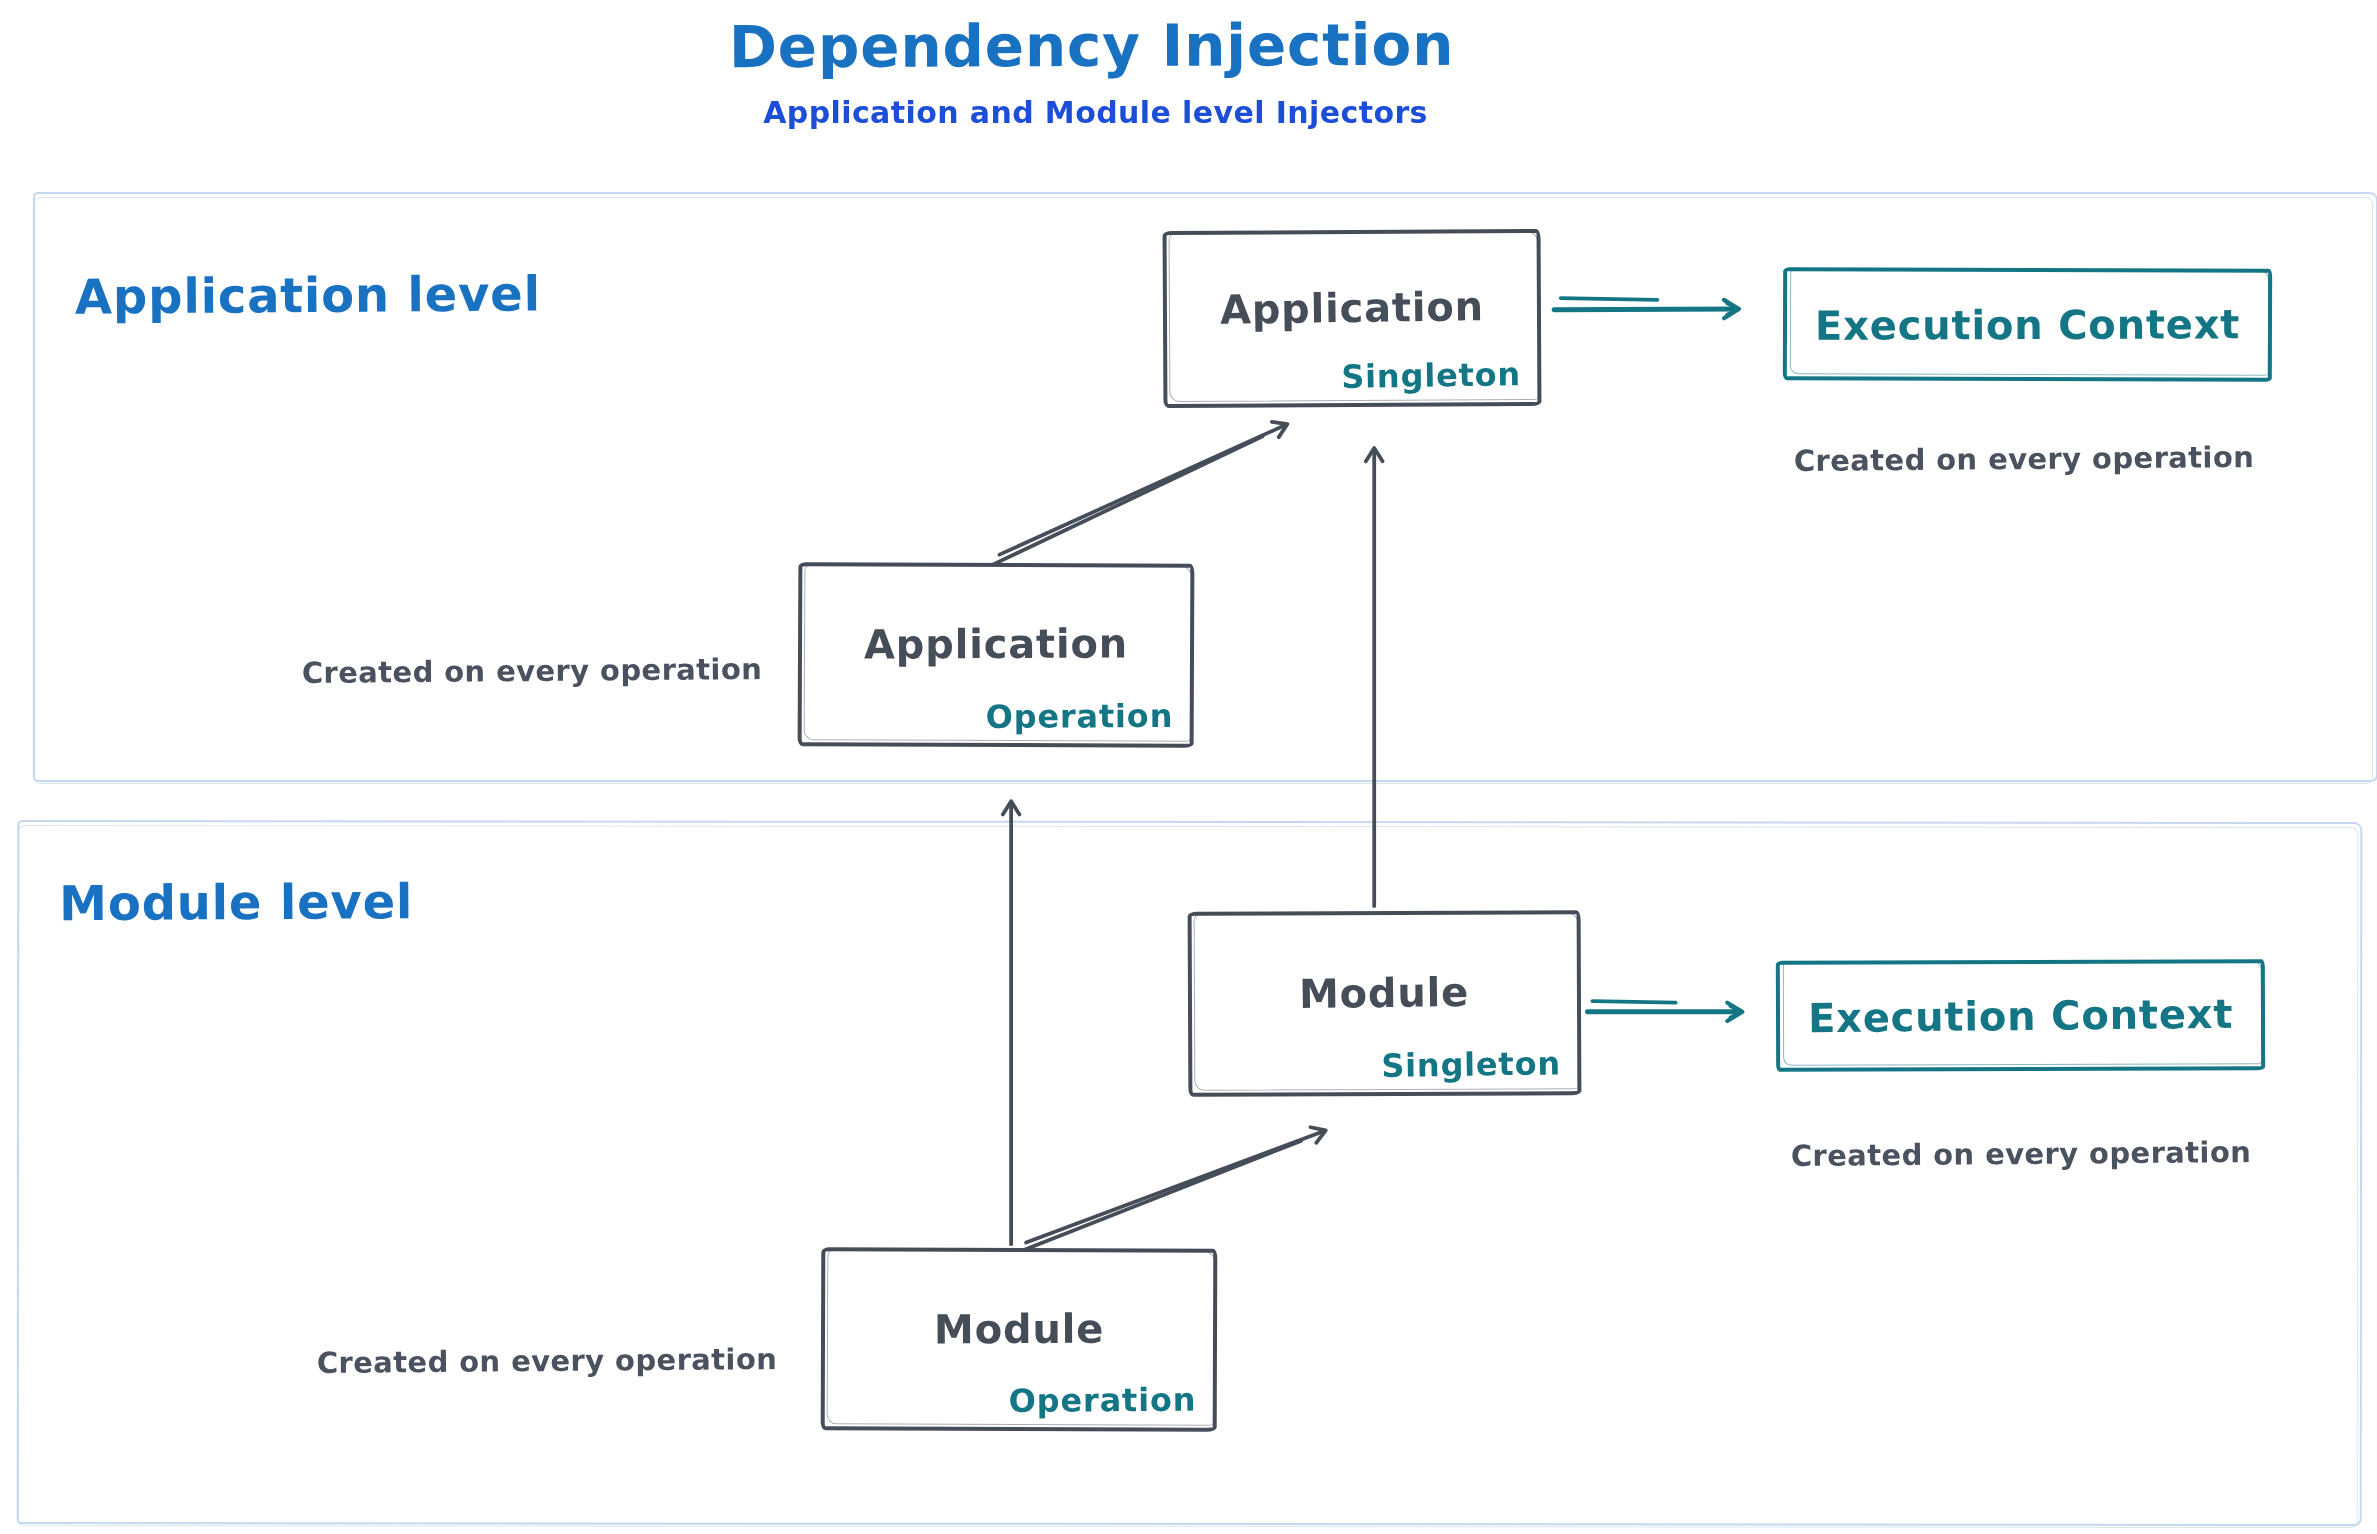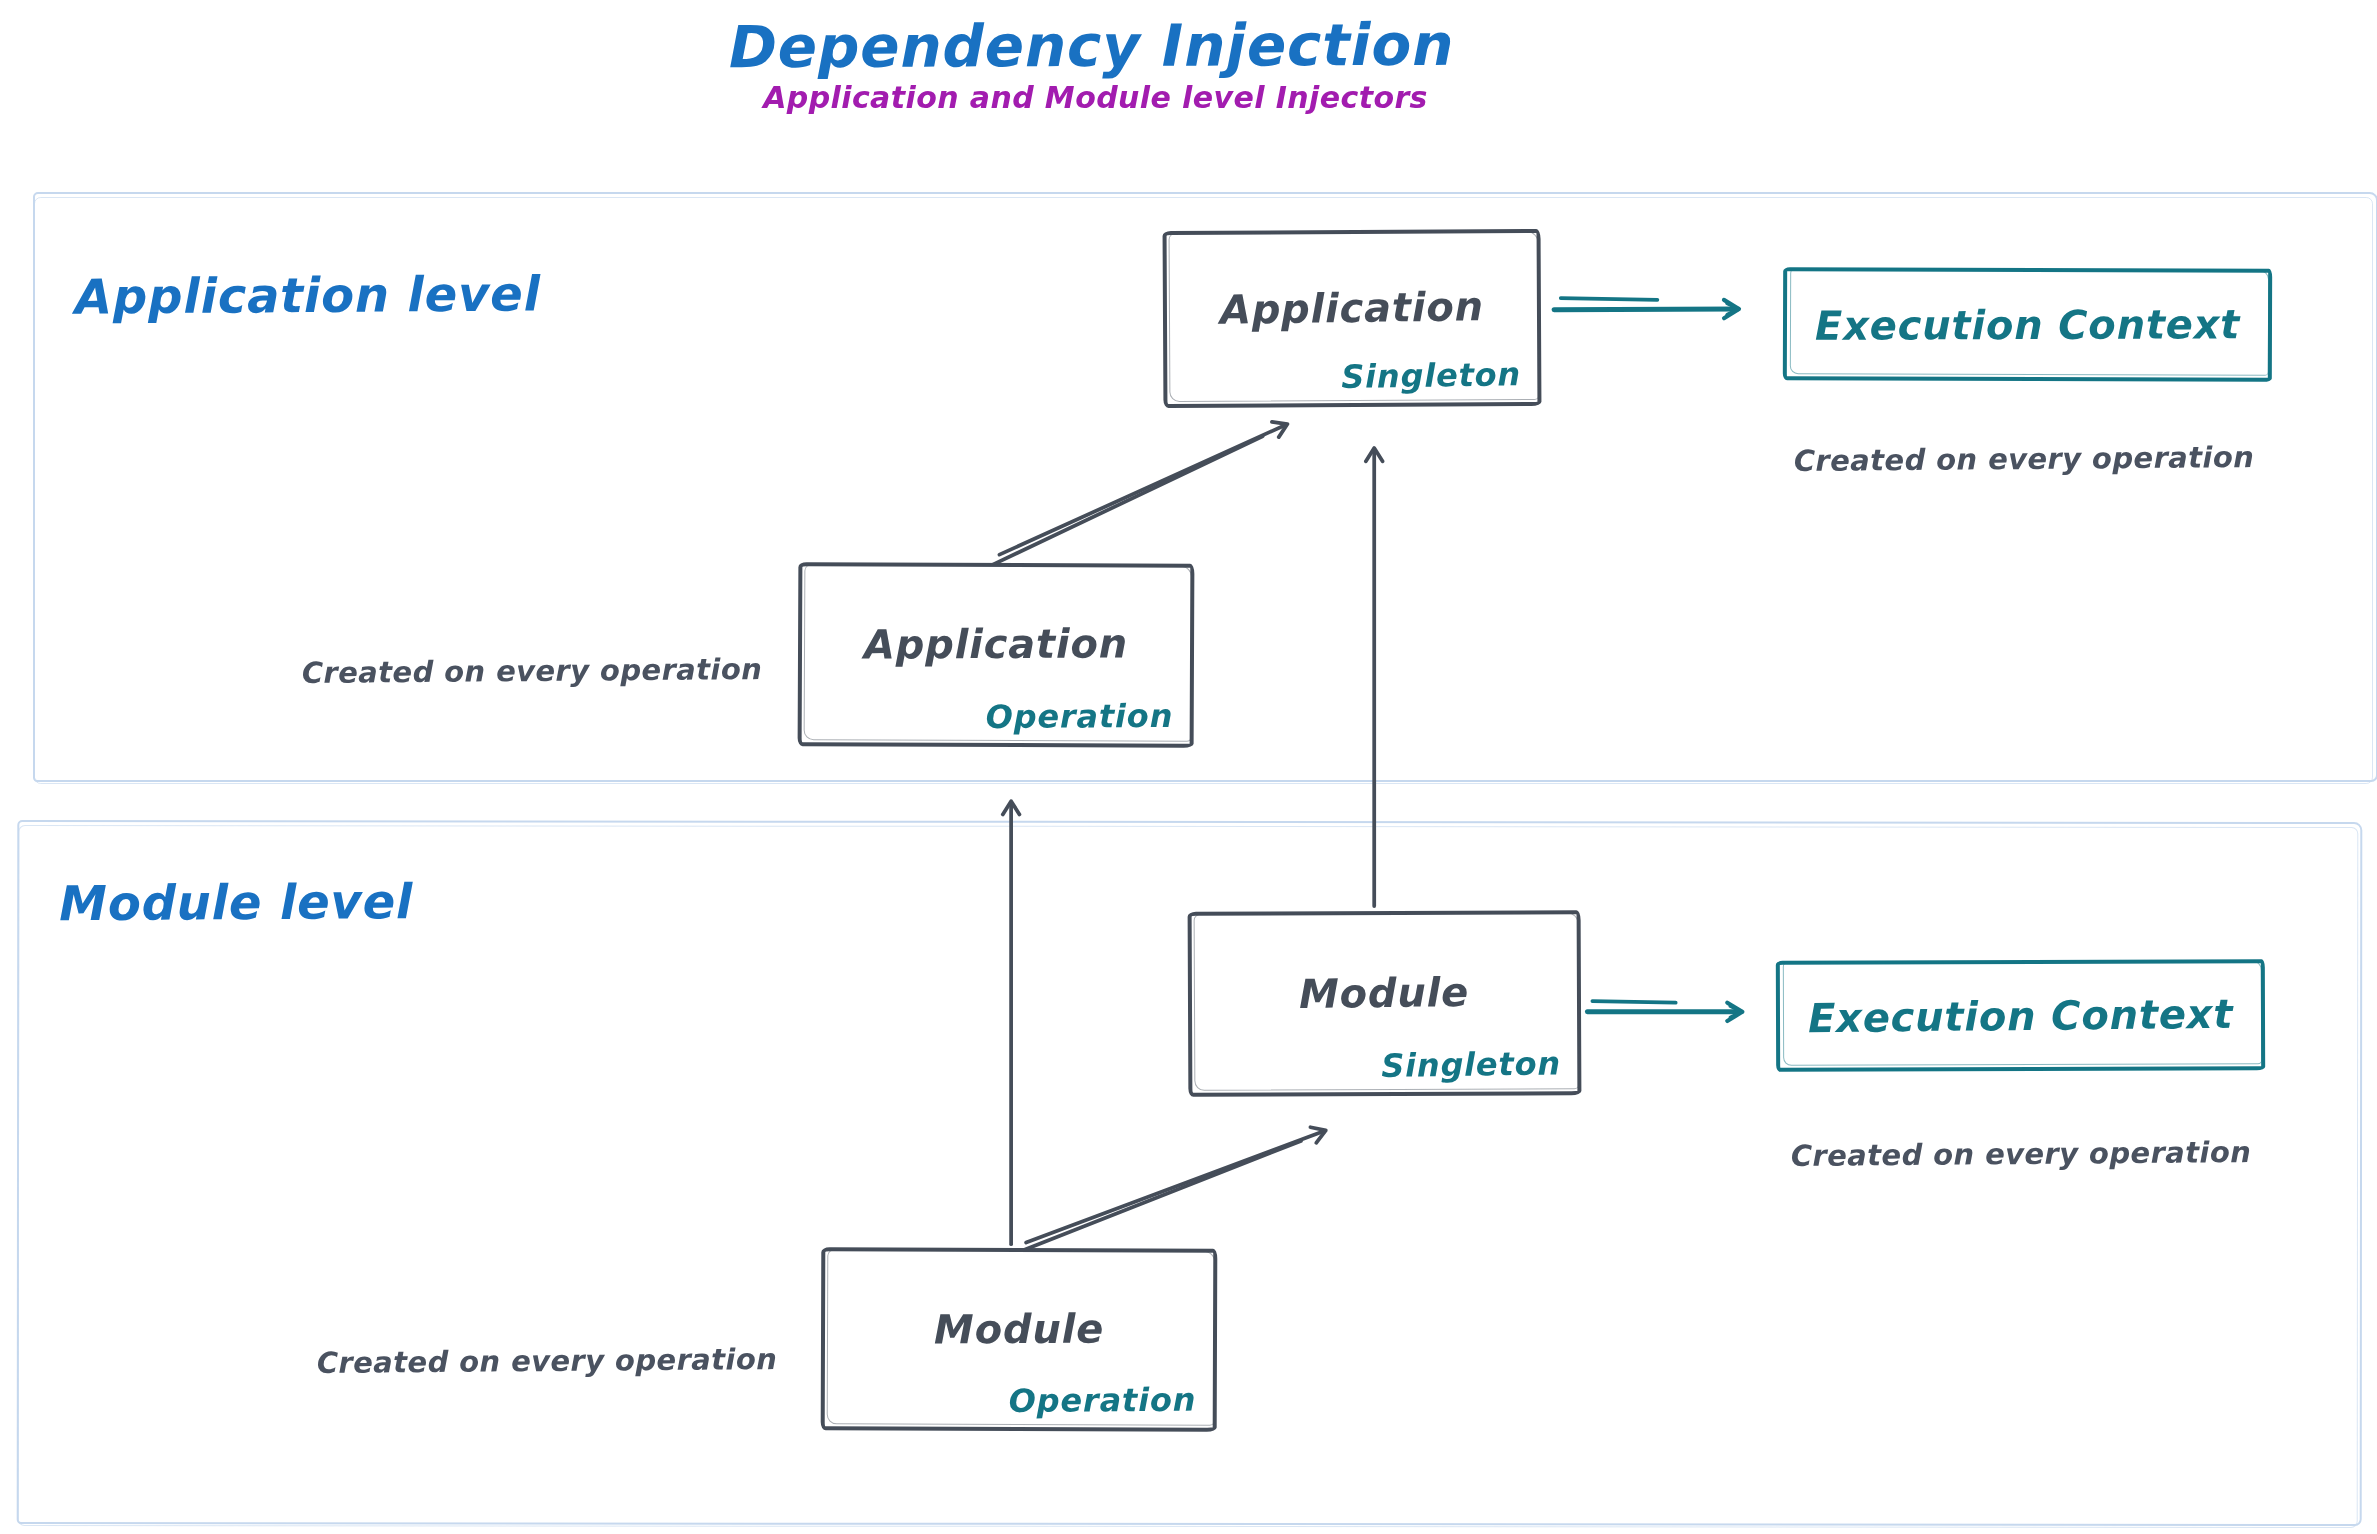--- a/index.html
+++ b/index.html
@@ -1,31 +1,31 @@
 <!DOCTYPE html>
 <html style="font-size:13.3px"><head>
 <meta charset="utf-8">
 <style>
   html, body { margin: 0; padding: 0; background: #ffffff; }
   body {
     width: 2377px; height: 1534px; position: relative; overflow: hidden;
     font-family: "DejaVu Sans", "Liberation Sans", sans-serif;
     color: #454d59;
   }
-  .canvas { position: absolute; inset: 0; font-style: italic; }
+  .canvas { position: absolute; inset: 0; }
 
   
   .titles { position: absolute; left: 0; top: 0; width: 2183px; text-align: center; }
   .diagram-title {
     margin: 11.7px 0 0 0; font-size: 58px; font-weight: bold; letter-spacing: 0.8px;
     color: #1971c2; transform: rotate(-0.2deg);
   }
   .diagram-subtitle {
-    margin: 0 0 0 0; font-size: 30px; font-weight: 600; letter-spacing: 0.4px;
-    color: #a21caf;
+    margin: 15px 0 0 0; font-size: 30px; font-weight: 600; letter-spacing: 0.4px;
+    color: #1d4ed8;
     padding-left: 8px;
   }
 
   
   .level {
     position: absolute; border: 2.5px solid #c6d8ee; background: transparent;
     border-radius: 5px 8.3px 6.7px 4.2px;
   }
   .level::after {
     content: ""; position: absolute; left: -0.8px; right: 2.5px; top: 3.3px; bottom: -4.2px;

